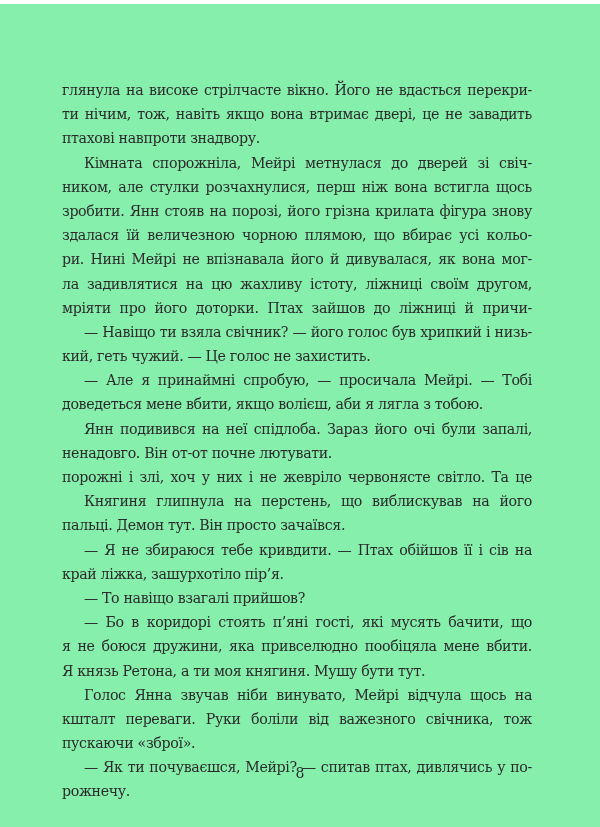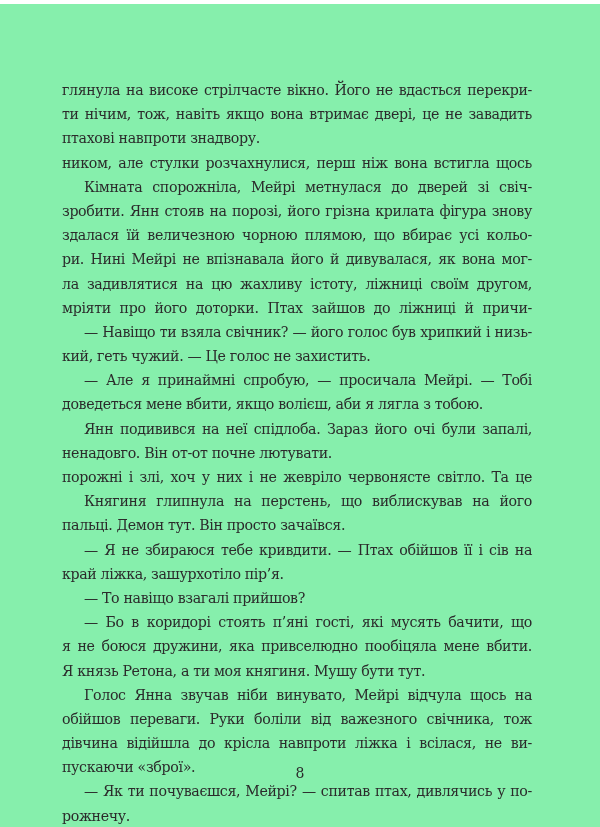--- a/index.html
+++ b/index.html
@@ -58,22 +58,22 @@
 </head>
 <body>
 
 <div class="page">
   <div class="text-block">
 
     <span class="line">глянула на високе стрілчасте вікно. Його не вдасться перекри-</span>
     <span class="line">ти нічим, тож, навіть якщо вона втримає двері, це не завадить</span>
     <span class="line last">птахові навпроти знадвору.</span>
 
+    <span class="line indent">Кімната спорожніла, Мейрі метнулася до дверей зі свіч-</span>
     <span class="line">ником, але стулки розчахнулися, перш ніж вона встигла щось</span>
-    <span class="line indent">Кімната спорожніла, Мейрі метнулася до дверей зі свіч-</span>
     <span class="line">зробити. Янн стояв на порозі, його грізна крилата фігура знову</span>
     <span class="line">здалася їй величезною чорною плямою, що вбирає усі кольо-</span>
     <span class="line">ри. Нині Мейрі не впізнавала його й дивувалася, як вона мог-</span>
     <span class="line">ла задивлятися на цю жахливу істоту, ліжниці своїм другом,</span>
     <span class="line">мріяти про його доторки. Птах зайшов до ліжниці й причи-</span>
 
     <span class="line indent">— Навіщо ти взяла свічник? — його голос був хрипкий і низь-</span>
     <span class="line last">кий, геть чужий. — Це голос не захистить.</span>
 
     <span class="line indent">— Але я принаймні спробую, — просичала Мейрі. — Тобі</span>
@@ -89,22 +89,21 @@
     <span class="line indent">— Я не збираюся тебе кривдити. — Птах обійшов її і сів на</span>
     <span class="line last">край ліжка, зашурхотіло пір’я.</span>
 
     <span class="line indent last">— То навіщо взагалі прийшов?</span>
 
     <span class="line indent">— Бо в коридорі стоять п’яні гості, які мусять бачити, що</span>
     <span class="line">я не боюся дружини, яка привселюдно пообіцяла мене вбити.</span>
     <span class="line last">Я князь Ретона, а ти моя княгиня. Мушу бути тут.</span>
 
     <span class="line indent">Голос Янна звучав ніби винувато, Мейрі відчула щось на</span>
-    <span class="line">обійшов переваги. Руки боліли від важезного свічника, тож</span>
-    <span class="line">дівчина відійшла до крісла навпроти ліжка і всілася, не ви-</span>
+    <span class="line">кшталт переваги. Руки боліли від важезного свічника, тож</span>
     <span class="line last">пускаючи «зброї».</span>
 
     <span class="line indent">— Як ти почуваєшся, Мейрі? — спитав птах, дивлячись у по-</span>
     <span class="line last">рожнечу.</span>
   </div>
 
   <div class="page-number">8</div>
 </div>
 
 </body></html>

